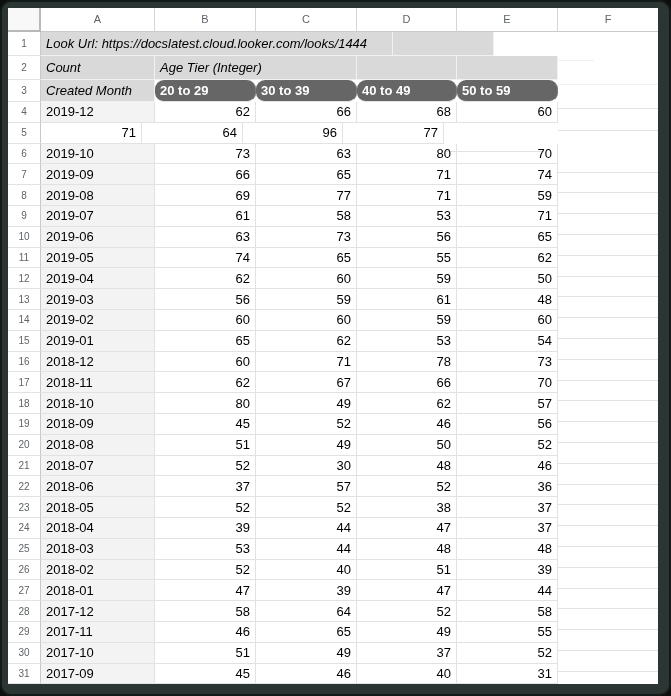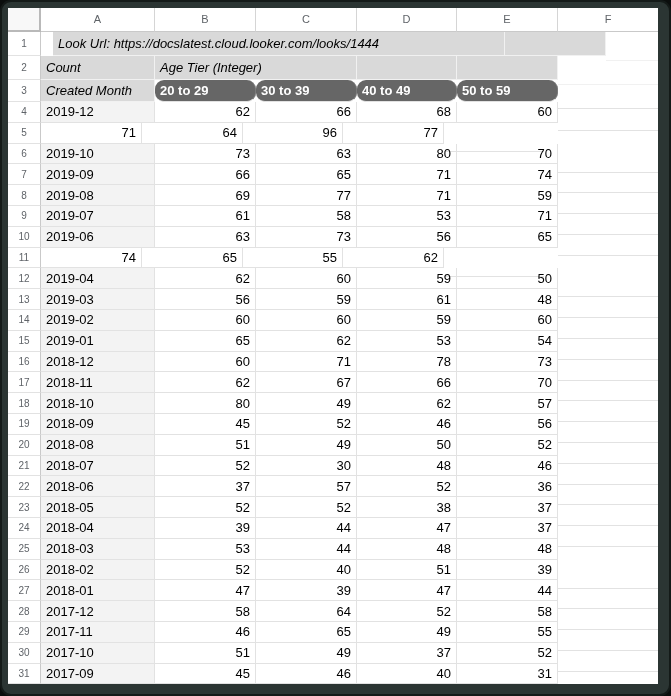--- a/index.html
+++ b/index.html
@@ -23,21 +23,21 @@
   .row.meta  { height: 24px; }
   .row.pivot { height: 22px; }
   .row.data  { height: 20.8px; }
   .w-a  { width: 114px; flex: none; }
   .w-b  { width: 101px; flex: none; }
   .w-c  { width: 101px; flex: none; }
   .w-d  { width: 100px; flex: none; }
   .w-e  { width: 101px; flex: none; }
   .w-f  { width: 100px; flex: none; }
   .w-bc { width: 202px; flex: none; text-align: center; }
-  .w-url{ width: 452px; flex: none; margin-left: 12px; }
+  .w-url{ width: 352px; flex: none; }
 
   .corner {
     width: 33px; flex: none; background: #f8f8f8;
     border-right: 2px solid #b9b9b9; border-bottom: 2px solid #b9b9b9;
   }
   .collbl {
     background: #ffffff; color: var(--header-text, #5f6368);
     font-size: 11px; text-align: center; line-height: 23px;
     border-right: 1px solid #d5d5d5; border-bottom: 1px solid #c9c9c9;
   }
@@ -178,20 +178,21 @@
           <div class="rownum">10</div>
           <div class="cell colA w-a">2019-06</div>
           <div class="cell num w-b">63</div>
           <div class="cell num w-c">73</div>
           <div class="cell num w-d">56</div>
           <div class="cell num w-e">65</div>
           <div class="cell num w-f last">66</div>
         </div>
         <div class="row data">
           <div class="rownum">11</div>
+          <div class="cell colA w-a">2019-05</div>
           <div class="cell num w-b">74</div>
           <div class="cell num w-c">65</div>
           <div class="cell num w-d">55</div>
           <div class="cell num w-e">62</div>
           <div class="cell num w-f last">33</div>
         </div>
         <div class="row data">
           <div class="rownum">12</div>
           <div class="cell colA w-a">2019-04</div>
           <div class="cell num w-b">62</div>
@@ -308,20 +309,21 @@
           <div class="cell num w-e">37</div>
           <div class="cell num w-f last">29</div>
         </div>
         <div class="row data">
           <div class="rownum">25</div>
           <div class="cell colA w-a">2018-03</div>
           <div class="cell num w-b">53</div>
           <div class="cell num w-c">44</div>
           <div class="cell num w-d">48</div>
           <div class="cell num w-e">48</div>
+          <div class="cell num w-f last">35</div>
         </div>
         <div class="row data">
           <div class="rownum">26</div>
           <div class="cell colA w-a">2018-02</div>
           <div class="cell num w-b">52</div>
           <div class="cell num w-c">40</div>
           <div class="cell num w-d">51</div>
           <div class="cell num w-e">39</div>
           <div class="cell num w-f last">32</div>
         </div>

